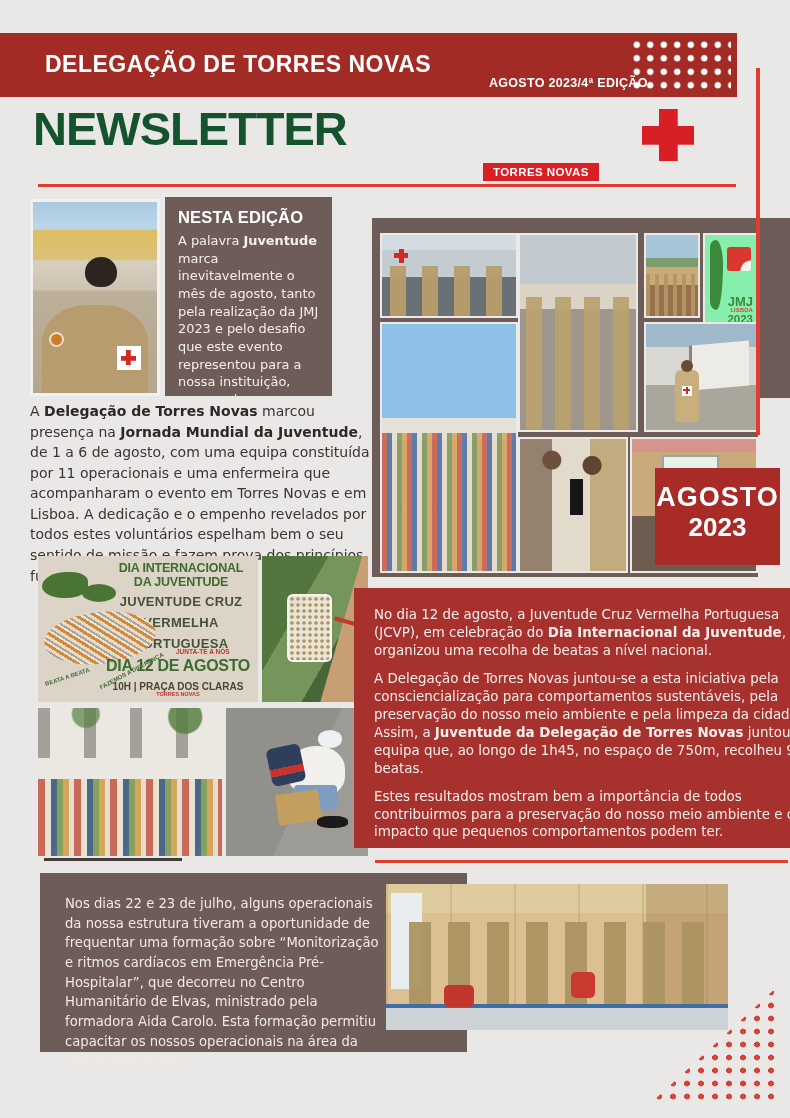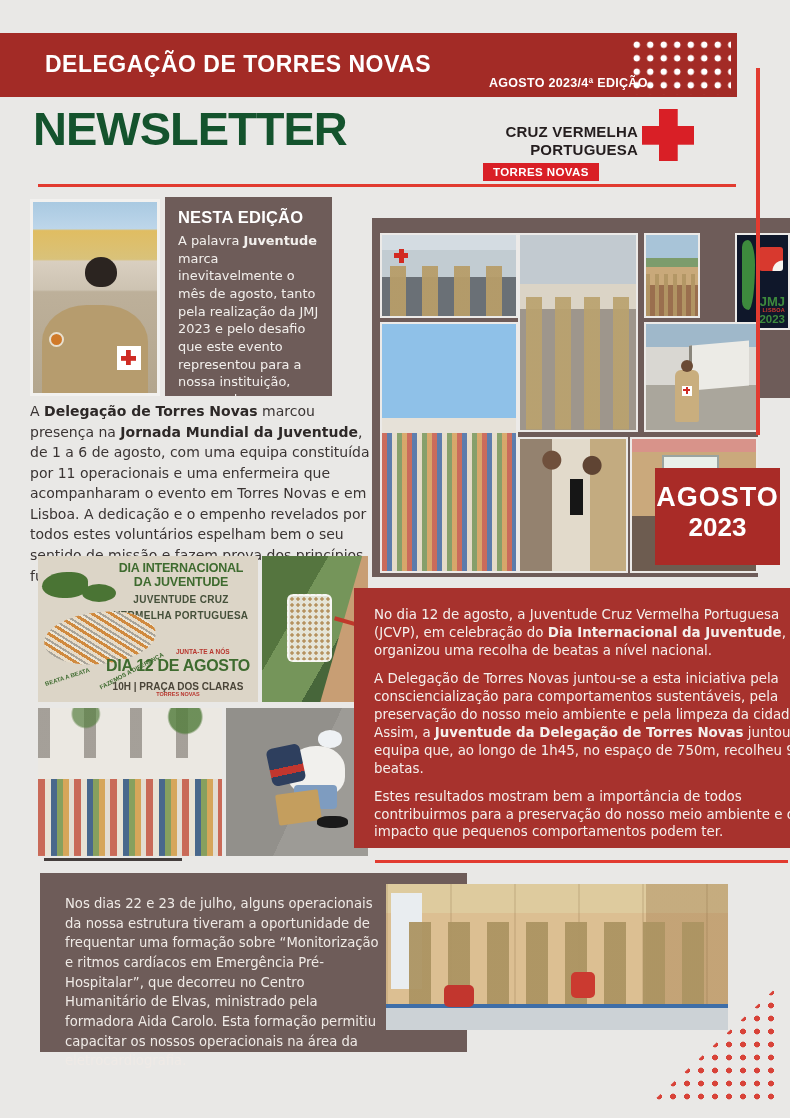--- a/index.html
+++ b/index.html
@@ -102,21 +102,21 @@
         linear-gradient(#161616,#161616),
         linear-gradient(90deg,#94826f 0 30%,#e2dacb 30% 66%,#c3ab80 66% 100%);
       background-size:100% 100%,100% 100%,13px 36px,100% 100%;
       background-position:0 0,0 0,54% 42%,0 0;}
   .ph-march{left:644px;top:233px;width:56px;height:85px;
       background-image:
         repeating-linear-gradient(90deg,rgba(178,150,100,.95) 0 4px,transparent 4px 9px),
         linear-gradient(180deg,#a8c4d8 0 28%,#7c9c6c 28% 40%,#c9a97a 40% 62%,#9a6f4e 62% 100%);
       background-size:100% 52%,100% 100%;background-position:left bottom,left top;}
 
-  .ph-jmjlogo{left:703px;top:233px;width:55px;height:97px;background:#0f172a;margin-left:32px;}
+  .ph-jmjlogo{left:703px;top:233px;width:55px;height:97px;background:#86efac;}
   .jmj-ribbon{position:absolute;left:5px;top:5px;width:13px;height:70px;background:#3d8a3d;
       border-radius:45% 55% 50% 50% / 10% 35% 65% 12%;}
   .jmj-red{position:absolute;right:5px;top:12px;width:24px;height:24px;background:#d8392e;border-radius:3px;
       background-image:radial-gradient(circle at 100% 100%,#f7f5f0 0 10px,transparent 11px);}
   .jmj-text{position:absolute;right:3px;bottom:3px;text-align:right;line-height:1;
       font-family:"Liberation Sans",sans-serif;}
   .jmj-l1{font-weight:900;font-size:13px;color:#3d8a3d;}
   .jmj-l2{font-weight:800;font-size:5.5px;color:#d8392e;letter-spacing:.3px;}
   .jmj-l3{font-weight:900;font-size:11.5px;color:#3d8a3d;}
 
@@ -140,21 +140,21 @@
   
   .ph-poster{left:38px;top:556px;width:220px;height:146px;background:#dcd5c7;}
   .poster-map1{position:absolute;left:4px;top:16px;width:46px;height:26px;background:#4a7434;
       border-radius:60% 40% 50% 50%;}
   .poster-map2{position:absolute;left:44px;top:28px;width:34px;height:18px;background:#4a7434;
       border-radius:50%;}
   .poster-title{position:absolute;left:70px;top:5px;width:146px;text-align:center;
       font-family:"Liberation Sans",sans-serif;font-weight:900;font-size:12.5px;line-height:1.15;
       color:#3e6b2f;letter-spacing:-.2px;}
   .poster-sub{position:absolute;left:70px;top:36px;width:146px;text-align:center;
-      font-family:"Liberation Sans",sans-serif;font-weight:800;font-size:10px;line-height:1.6;
+      font-family:"Liberation Sans",sans-serif;font-weight:800;font-size:13px;line-height:1.6;
       color:#45503a;letter-spacing:.3px;}
   .poster-pile{position:absolute;left:6px;top:56px;width:112px;height:52px;border-radius:50%;
       transform:rotate(-6deg);
       background:repeating-linear-gradient(38deg,#d08a3f 0 3px,#ece5d6 3px 5px,#a8a49a 5px 7px,#e8dcc8 7px 10px);}
   .poster-arc-left{position:absolute;left:6px;top:118px;transform:rotate(-18deg);
       font-family:"Liberation Sans",sans-serif;font-weight:800;font-size:6px;color:#3e6b2f;}
   .poster-arc-right{position:absolute;left:58px;top:112px;transform:rotate(-28deg);
       font-family:"Liberation Sans",sans-serif;font-weight:800;font-size:6px;color:#3e6b2f;}
   .poster-join{position:absolute;left:138px;top:92px;font-family:"Liberation Sans",sans-serif;
       font-weight:800;font-size:6.5px;color:#b8372e;}
@@ -229,24 +229,20 @@
 <div class="page">
 
   <div class="banner">
     <div class="banner-title">DELEGAÇÃO DE TORRES NOVAS</div>
     <div class="banner-edition">AGOSTO 2023/4ª EDIÇÃO</div>
     <div class="banner-dots"></div>
   </div>
   <div class="vline"></div>
 
   <h1 class="masthead">NEWSLETTER</h1>
-  <div class="logo-text">
-    <div>CRUZ VERMELHA</div>
-    <div>PORTUGUESA</div>
-  </div>
   <div class="logo-cross"></div>
   <div class="logo-badge">TORRES NOVAS</div>
   <div class="hr1"></div>
 
   <div class="ph ph-plaza">
     <div class="plaza-head"></div>
     <div class="plaza-torso"></div>
     <div class="plaza-cross"></div>
     <div class="plaza-badge"></div>
   </div>

